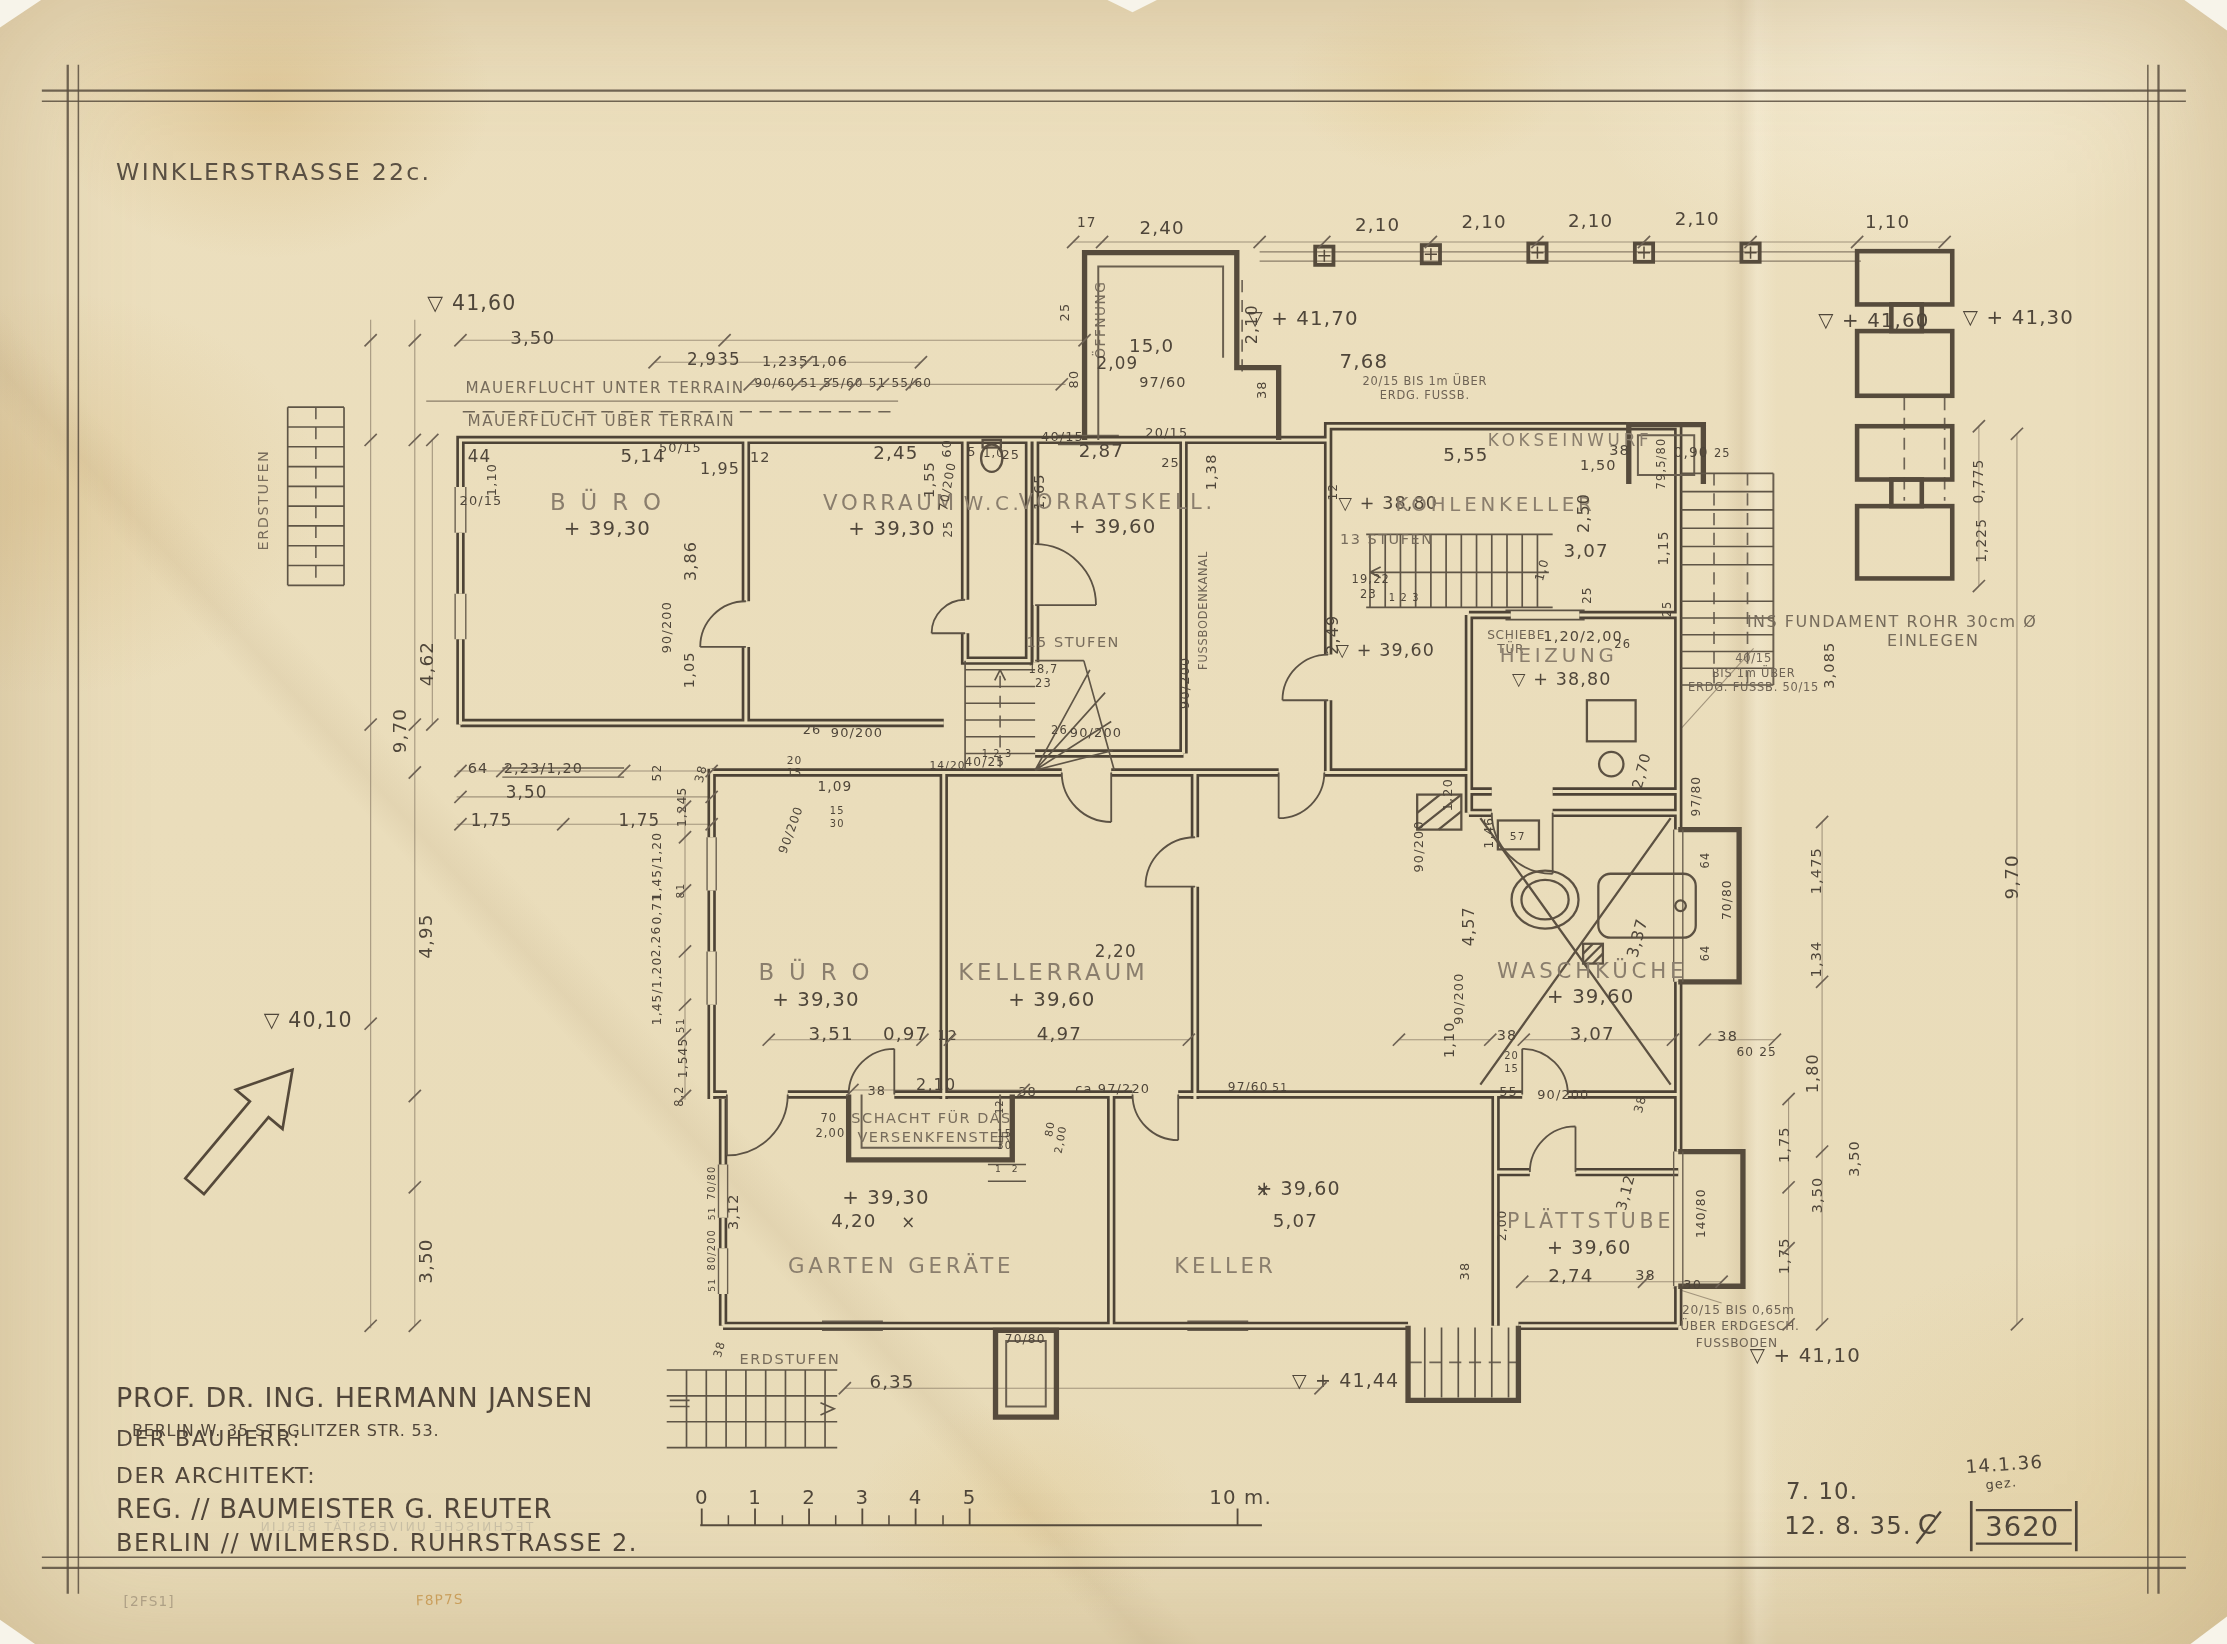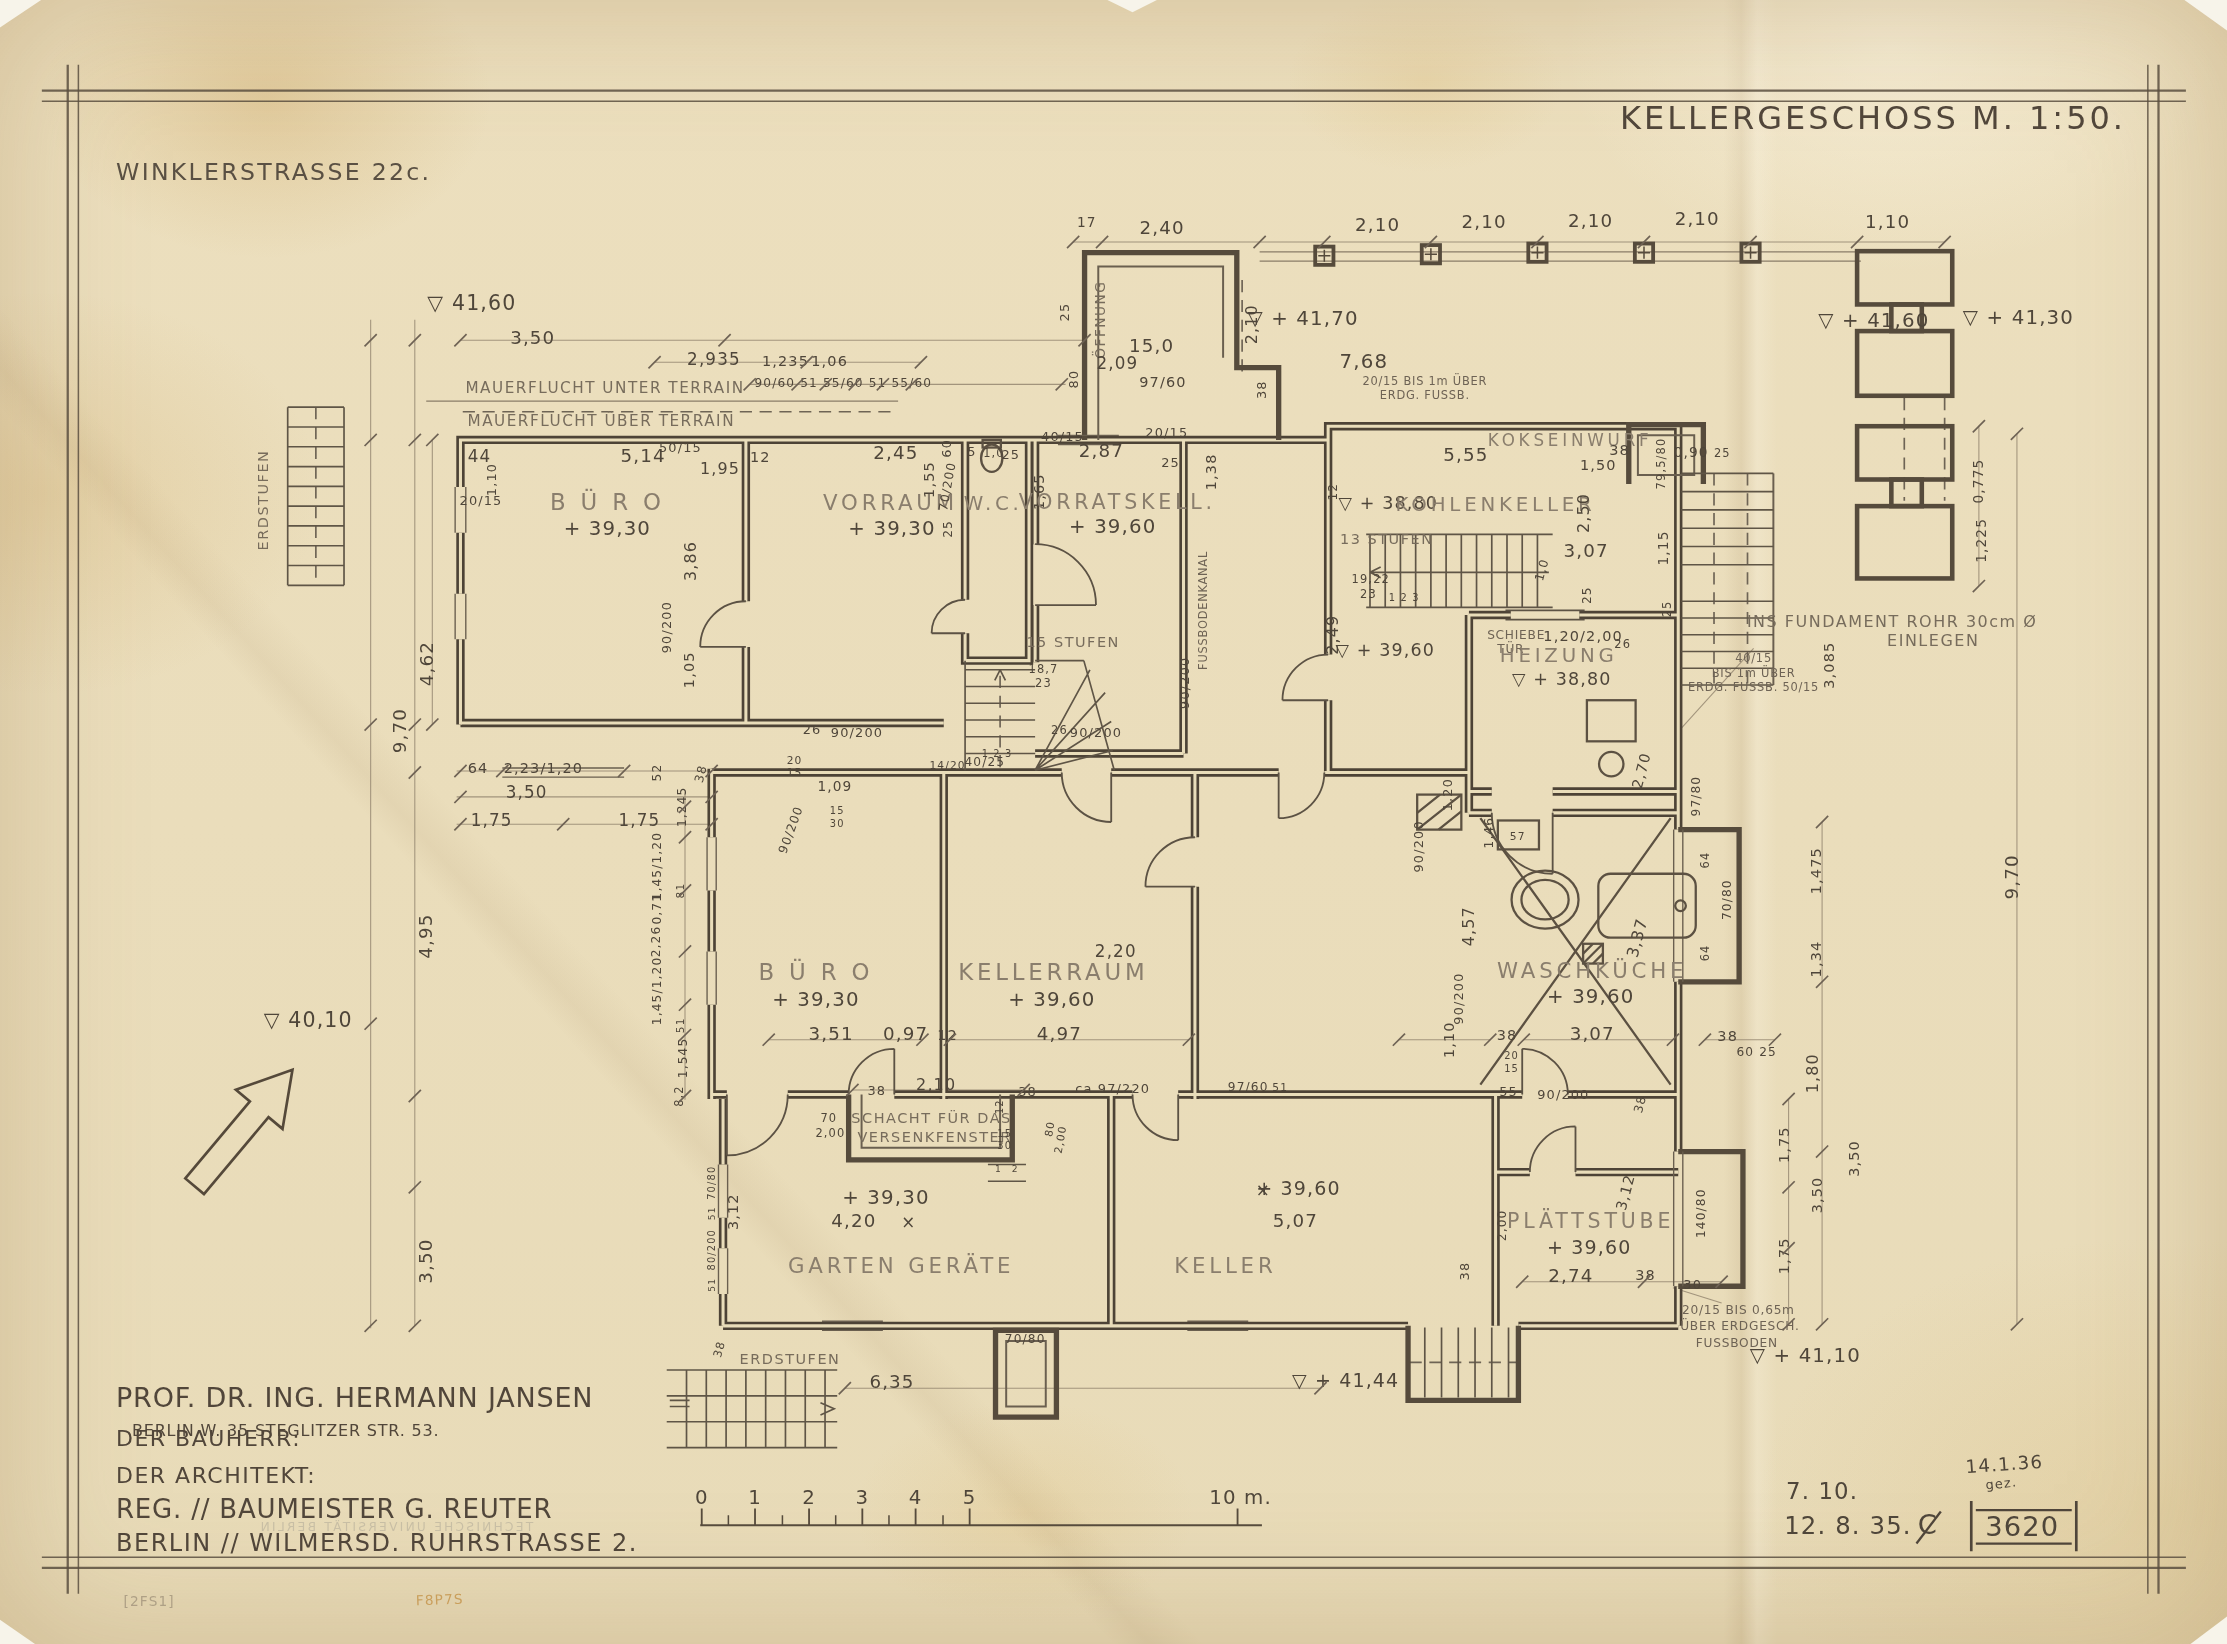--- a/index.html
+++ b/index.html
@@ -608,21 +608,20 @@
         <line x1="2642" y1="578" x2="2658" y2="562" class="tickline"></line>
         <line x1="2642" y1="1748" x2="2658" y2="1732" class="tickline"></line>
         <line x1="2592" y1="568" x2="2608" y2="552" class="tickline"></line>
         <line x1="2592" y1="778" x2="2608" y2="762" class="tickline"></line>
         <line x1="1112" y1="1440" x2="1128" y2="1424" class="tickline"></line>
         <line x1="1337" y1="1440" x2="1353" y2="1424" class="tickline"></line>
       </g>
   </svg>
 
   <div class="htext t2">WINKLERSTRASSE 22c.</div>
-  <div class="htext t3">KELLERGESCHOSS M. 1:50.</div>
   <div class="htext b1">DER BAUHERR:</div>
   <div class="htext b2">PROF. DR. ING. HERMANN JANSEN</div>
   <div class="htext b3">BERLIN W. 35  STEGLITZER STR. 53.</div>
   <div class="htext b4">DER ARCHITEKT:</div>
   <div class="htext b5">REG. // BAUMEISTER G. REUTER</div>
   <div class="htext b6">BERLIN // WILMERSD.  RUHRSTRASSE 2.</div>
 </div>
 
 
 </body></html>

